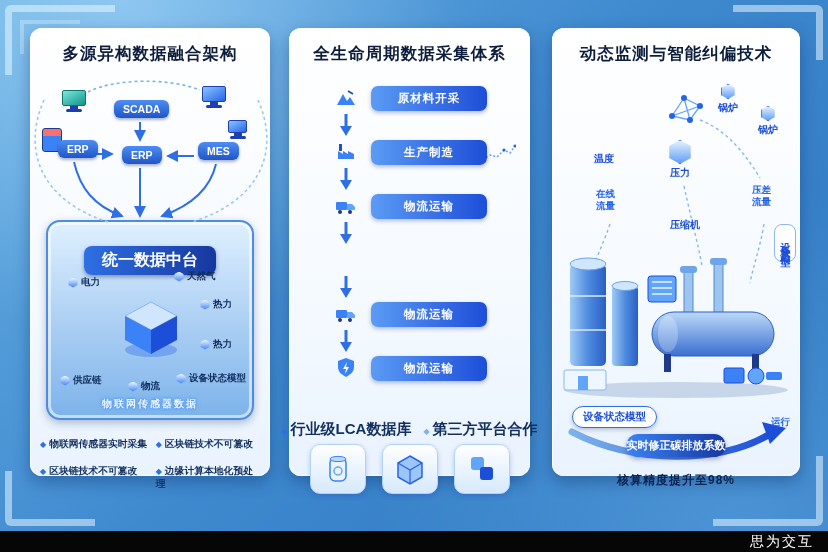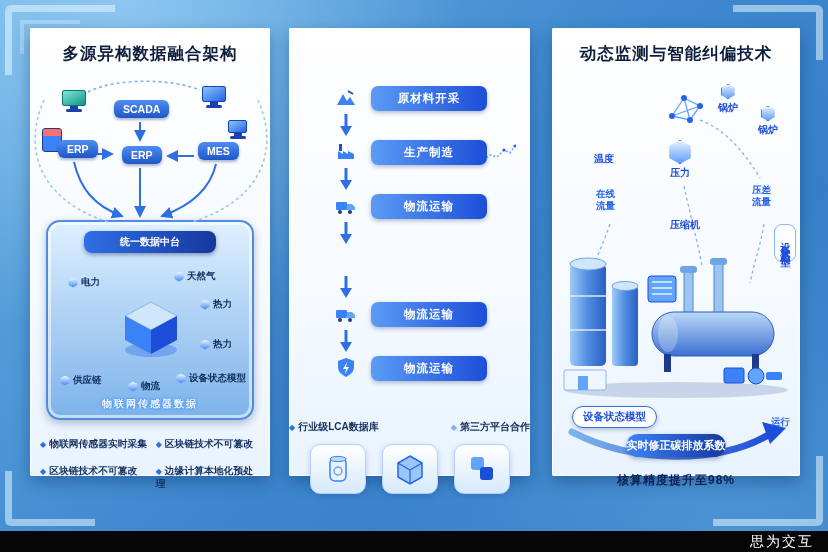--- a/index.html
+++ b/index.html
@@ -11,21 +11,21 @@
       radial-gradient(circle at 90% 100%, rgba(120,190,240,.4) 0%, rgba(120,190,240,0) 40%),
       linear-gradient(135deg,#66aee2 0%,#3f89cf 48%,#2d76c0 100%);}
   
   .corner{position:absolute;border:0 solid rgba(230,246,255,.55);pointer-events:none}
   .c-tl{left:5px;top:5px;width:110px;height:70px;border-left-width:7px;border-top-width:7px;border-top-left-radius:6px}
   .c-tl2{left:20px;top:20px;width:60px;height:34px;border-left-width:4px;border-top-width:4px;border-color:rgba(230,246,255,.35)}
   .c-tr{right:5px;top:5px;width:90px;height:55px;border-right-width:7px;border-top-width:7px;border-top-right-radius:6px}
   .c-bl{left:5px;bottom:26px;width:90px;height:55px;border-left-width:7px;border-bottom-width:7px;border-bottom-left-radius:6px}
   .c-br{right:5px;bottom:26px;width:110px;height:70px;border-right-width:7px;border-bottom-width:7px;border-bottom-right-radius:6px}
 
-  .panel{position:absolute;top:28px;height:448px;border-radius:2px;
+  .panel{position:absolute;top:28px;height:448px;border-radius:12px;
     background:linear-gradient(180deg,#ffffff 0%,#f5faff 60%,#e9f3fe 100%);
     box-shadow:0 6px 16px rgba(8,42,96,.38), inset 0 0 0 1px rgba(255,255,255,.9)}
   .p1{left:30px;width:240px}
   .p2{left:289px;width:241px}
   .p3{left:552px;width:248px}
   .panel-title{margin-top:15px;text-align:center;font-size:16.5px;font-weight:bold;color:#0d1e3c;letter-spacing:1px}
 
   
   .bpill{position:absolute;background:linear-gradient(180deg,#4e8df2,#1f56c8);color:#fff;font-weight:bold;
     font-size:10.5px;padding:3px 9px;border-radius:6px;box-shadow:0 2px 3px rgba(13,42,100,.35);z-index:2}
@@ -35,42 +35,42 @@
   .monitor::after{content:"";position:absolute;left:50%;bottom:-7px;transform:translateX(-50%);width:16px;height:3px;border-radius:2px;background:#1e40af}
   .monitor.teal{background:linear-gradient(150deg,#7fe8da,#0d9488);border-color:#0f766e}
   .monitor.small{width:19px;height:13px}
   .server{position:absolute;width:20px;height:24px;border-radius:3px;z-index:2;
     background:linear-gradient(180deg,#f87171 0 32%,#3b82f6 32% 100%);border:1px solid #1e3a8a}
   .arrows1{position:absolute;left:0;top:50px;z-index:1}
 
   .platform{position:absolute;left:16px;top:192px;width:208px;height:200px;border-radius:14px;
     background:linear-gradient(180deg,#dff0ff 0%,#a9cdf3 55%,#7db3ea 100%);
     border:2px solid #4f8ce0;box-shadow:inset 0 0 0 3px rgba(255,255,255,.55),0 3px 8px rgba(13,42,100,.3)}
-  .platform-header{margin:9px auto 0;width:132px;text-align:center;background:linear-gradient(90deg,#2f6fe4,#16389e);
-    color:#fff;font-size:10px;font-weight:bold;padding:4px 0;border-radius:8px;box-shadow:0 2px 4px rgba(10,30,80,.4)}
+  .platform-header{margin:24px auto 0;width:132px;text-align:center;background:linear-gradient(90deg,#2f6fe4,#16389e);
+    color:#fff;font-size:16px;font-weight:bold;padding:4px 0;border-radius:8px;box-shadow:0 2px 4px rgba(10,30,80,.4)}
   .pitem{position:absolute;display:flex;align-items:center;gap:3px;font-size:9.5px;font-weight:bold;color:#0e2c5c;white-space:nowrap}
   .mini-cube{display:inline-block;width:10px;height:10px;flex:0 0 auto;
     clip-path:polygon(50% 0,95% 25%,95% 75%,50% 100%,5% 75%,5% 25%);
     background:linear-gradient(180deg,#eaf4ff,#3b82f6)}
   .platform-footer{position:absolute;left:0;right:0;bottom:7px;text-align:center;font-size:10px;letter-spacing:2px;
     color:#f0f9ff;font-weight:bold;text-shadow:0 0 5px #4ea3ff,0 0 2px #2563eb}
   .bullets{position:absolute;left:10px;right:8px;top:410px;display:grid;grid-template-columns:1.05fr 1fr;
     gap:14px 4px;font-size:9.8px;font-weight:bold;color:#122f5e}
   .bullet::before{content:"◆";color:#2f6fe4;margin-right:3px;font-size:8px}
 
   
   .step{position:absolute;left:0;width:100%;height:26px;z-index:1}
   .step-icon{position:absolute;left:46px;top:1px;width:22px;height:22px}
   .step-pill{position:absolute;left:82px;top:0;width:116px;text-align:center;
     background:linear-gradient(90deg,#5b9bf5,#1d4ed8);color:#fff;font-size:11.5px;font-weight:bold;
     padding:5px 0;border-radius:7px;box-shadow:0 2px 4px rgba(13,42,100,.3);letter-spacing:1px}
   .flow-arrow{position:absolute;left:50px;width:14px;height:24px;z-index:0}
   .sparkline{position:absolute;right:14px;top:116px}
-  .legend{position:absolute;top:392px;width:100%;display:flex;justify-content:space-between;gap:12px;
-    font-size:10px;font-weight:bold;color:#122f5e;white-space:nowrap}
+  .legend{position:absolute;top:392px;width:100%;display:flex;justify-content:center;gap:12px;
+    font-size:15px;font-weight:bold;color:#122f5e;white-space:nowrap}
   .legend-item::before{content:"◆";margin-right:3px;font-size:8px}
   .legend-item.a::before{color:#2f6fe4}.legend-item.b::before{color:#7db3ea}
   .tiles{position:absolute;top:416px;width:100%;display:flex;justify-content:center;gap:16px}
   .tile{width:56px;height:50px;border-radius:10px;display:flex;align-items:center;justify-content:center;
     background:linear-gradient(180deg,#ffffff,#d6e9fc);border:1px solid #b3d3f4;box-shadow:0 2px 5px rgba(30,64,175,.25)}
 
   
   .net-label{position:absolute;left:30px;top:78px;width:84px;text-align:center;font-size:12.5px;
     font-weight:bold;color:#2160d6;line-height:1.3;z-index:2}
   .badge{position:absolute;display:flex;flex-direction:column;align-items:center;gap:2px;
@@ -183,20 +183,21 @@
 
     <div class="bullets">
       <span class="bullet">物联网传感器实时采集</span>
       <span class="bullet">区块链技术不可篡改</span>
       <span class="bullet">区块链技术不可篡改</span>
       <span class="bullet">边缘计算本地化预处理</span>
     </div>
   </section>
 
   <section class="panel p2">
+    <h2 class="panel-title">全生命周期数据采集体系</h2>
 
     <div class="step" style="top:58px">
       <span class="step-icon">
         <svg width="22" height="22">
             <path d="M2 18 L8 7 L12 14 L15 10 L20 18 Z" fill="#3b82f6"></path>
             <path d="M13 4 l5 3" stroke="#1d4ed8" stroke-width="2"></path>
           </svg>
       </span>
       <span class="step-pill">原材料开采</span>
     </div>

